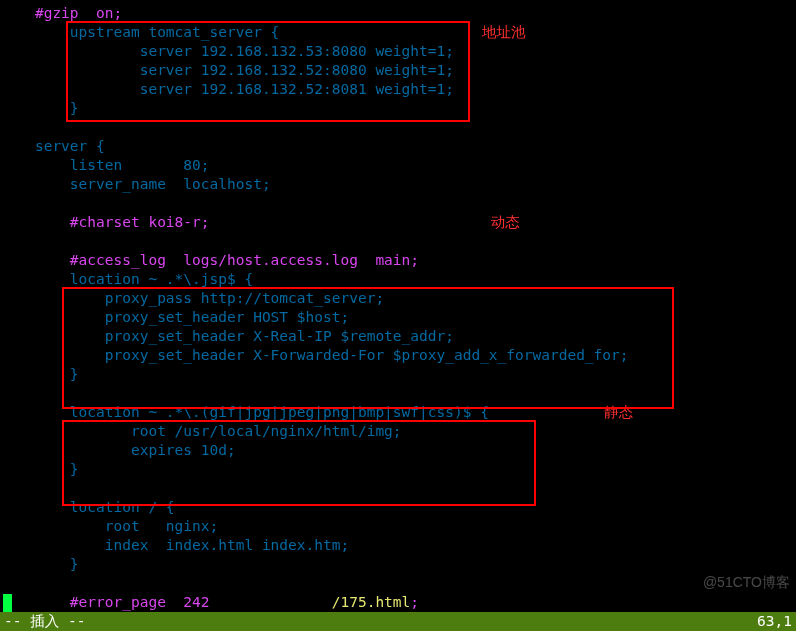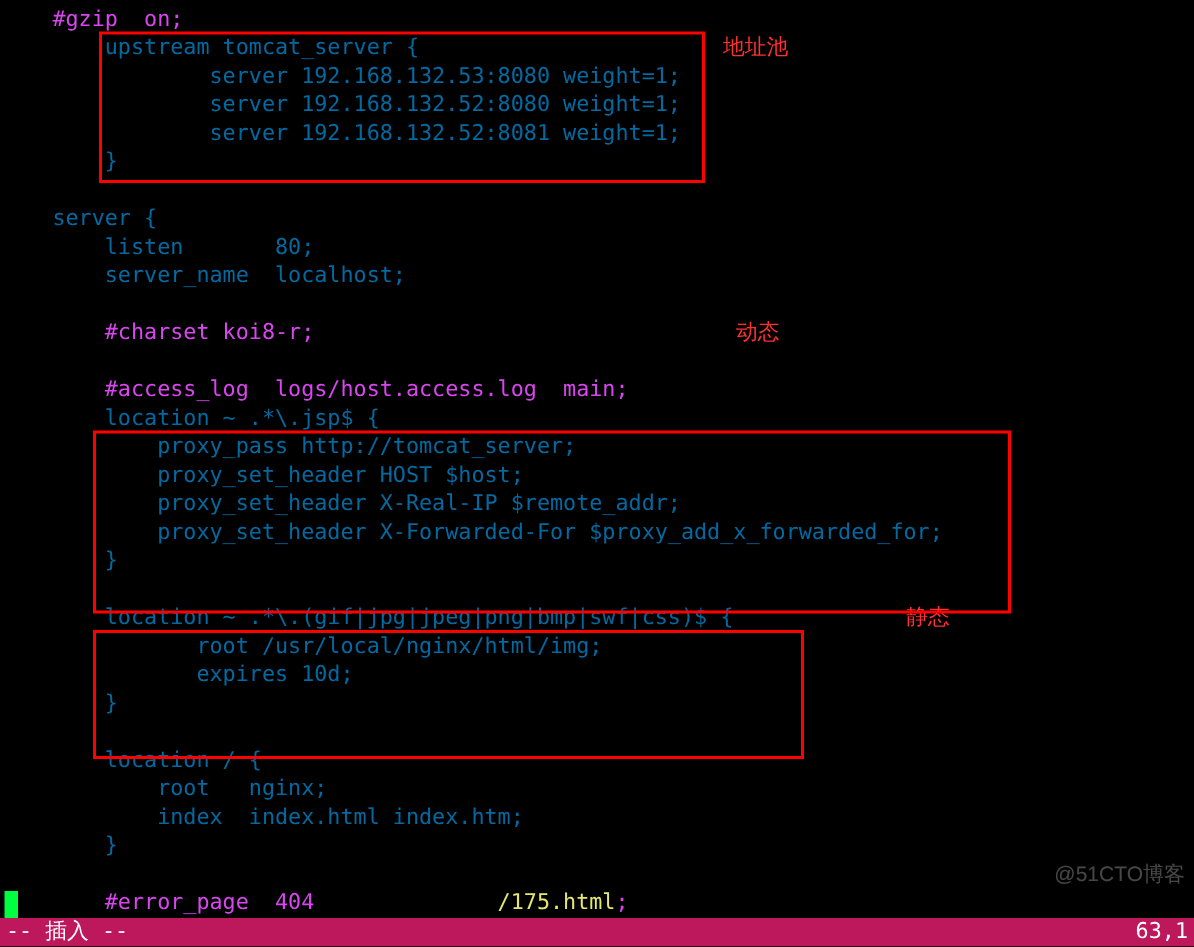--- a/index.html
+++ b/index.html
@@ -35,21 +35,21 @@
     position: absolute;
     border: 2px solid #ff0000;
     pointer-events: none;
   }
   .statusbar {
     position: absolute;
     bottom: 0;
     left: 0;
     right: 0;
     height: 19px;
-    background: #be185d;
+    background: #4d7c0f;
     color: #fff;
     display: flex;
     justify-content: space-between;
     font-family: inherit;
     font-size: 14.5px;
     padding: 0 4px;
   }
   .cursorblock {
     position: absolute;
     width: 9px;
@@ -96,21 +96,21 @@
 <span class="w">        location ~ .*\.(gif|jpg|jpeg|png|bmp|swf|css)$ {</span>          <span class="r">静态</span>
 <span class="w">               root /usr/local/nginx/html/img;</span>
 <span class="w">               expires 10d;</span>
 <span class="w">        }</span>
 <span class="w"></span>
 <span class="w">        location / {</span>
 <span class="w">            root   nginx;</span>
 <span class="w">            index  index.html index.htm;</span>
 <span class="w">        }</span>
 <span class="w"></span>
-<span class="c">        #error_page  404</span><span class="ye">              /175.html</span><span class="c">;</span>
+<span class="c">        #error_page  242</span><span class="ye">              /175.html</span><span class="c">;</span>
 </pre>
 
   <div class="box" style="left:66px; top:21px; width:400px; height:97px;"></div>
   <div class="box" style="left:62px; top:287px; width:608px; height:118px;"></div>
   <div class="box" style="left:62px; top:420px; width:470px; height:82px;"></div>
 
   <div class="cursorblock"></div>
 
   <div class="watermark">@51CTO博客</div>
 

